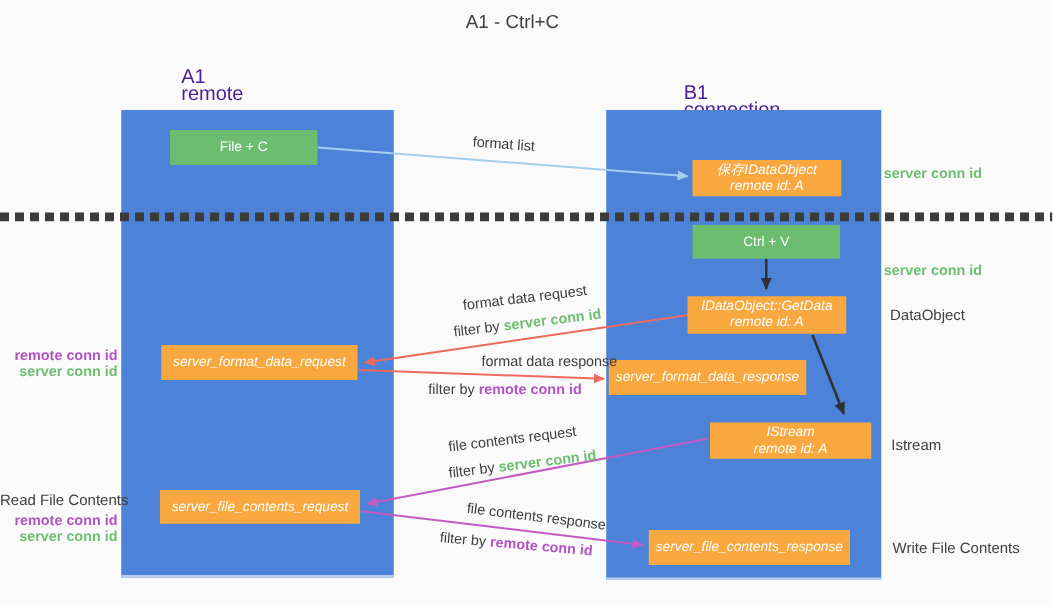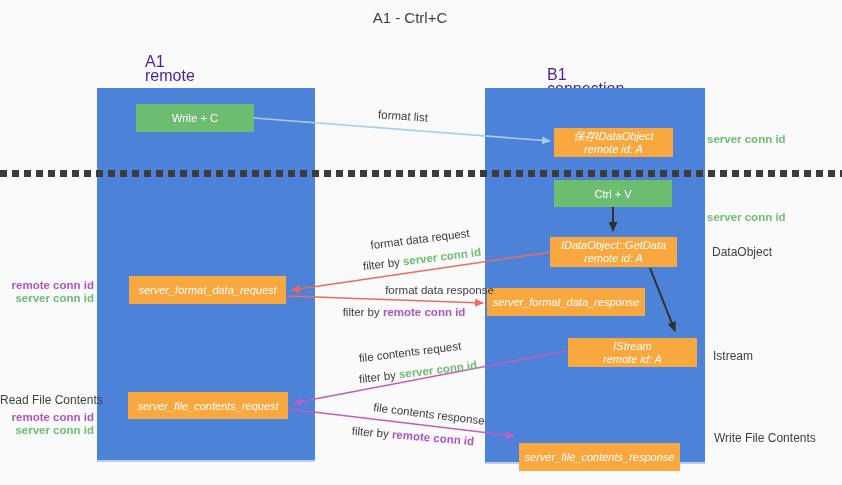--- a/index.html
+++ b/index.html
@@ -64,21 +64,21 @@
     </defs>
     <line x1="254" y1="118" x2="550" y2="141" stroke="#a5cfee" stroke-width="1.6" marker-end="url(#ab)"></line>
     <line x1="613" y1="207" x2="613" y2="231" stroke="#303030" stroke-width="2" marker-end="url(#ak)"></line>
     <line x1="650" y1="268" x2="675" y2="331" stroke="#303030" stroke-width="2" marker-end="url(#ak)"></line>
     <line x1="551" y1="252" x2="292" y2="290" stroke="#ed6a5e" stroke-width="1.6" marker-end="url(#ar)"></line>
     <line x1="287" y1="296" x2="483" y2="303" stroke="#ed6a5e" stroke-width="1.6" marker-end="url(#ar)"></line>
     <line x1="566" y1="351" x2="294" y2="403" stroke="#c45bc3" stroke-width="1.6" marker-end="url(#am)"></line>
     <line x1="289" y1="409" x2="514" y2="436" stroke="#c45bc3" stroke-width="1.6" marker-end="url(#am)"></line>
   </svg>
 
-  <div class="box green" style="left:136px;top:104px;width:118px;height:28px;">Write + C</div>
+  <div class="box green" style="left:136px;top:104px;width:118px;height:28px;">File + C</div>
 
   <div class="box orange two-line" style="left:554px;top:128px;width:119px;height:29px;">
     <div>保存IDataObject</div>
     <div>remote id: A</div>
   </div>
 
   <div class="box green" style="left:554px;top:180px;width:118px;height:27px;">Ctrl + V</div>
 
   <div class="box orange two-line" style="left:550px;top:237px;width:127px;height:30px;">
     <div>IDataObject::GetData</div>
@@ -89,21 +89,21 @@
 
   <div class="box orange" style="left:487px;top:288px;width:158px;height:28px;">server_format_data_response</div>
 
   <div class="box orange two-line" style="left:568px;top:338px;width:129px;height:29px;">
     <div>IStream</div>
     <div>remote id: A</div>
   </div>
 
   <div class="box orange" style="left:128px;top:392px;width:160px;height:27px;">server_file_contents_request</div>
 
-  <div class="box orange" style="left:519px;top:424px;width:161px;height:28px;margin-top:19px;">server_file_contents_response</div>
+  <div class="box orange" style="left:519px;top:424px;width:161px;height:28px;">server_file_contents_response</div>
 
   <div class="lbl green-t" style="left:707px;top:133px;">server conn id</div>
   <div class="lbl green-t" style="left:707px;top:211px;">server conn id</div>
   <div class="lbl side" style="left:712px;top:245px;">DataObject</div>
   <div class="lbl side" style="left:713px;top:349px;">Istream</div>
   <div class="lbl side" style="left:714px;top:431px;">Write File Contents</div>
 
   <div class="lbl right-align" style="left:0;top:279px;width:94px;line-height:13px;">
     <div class="purple-t">remote conn id</div>
     <div class="green-t">server conn id</div>

